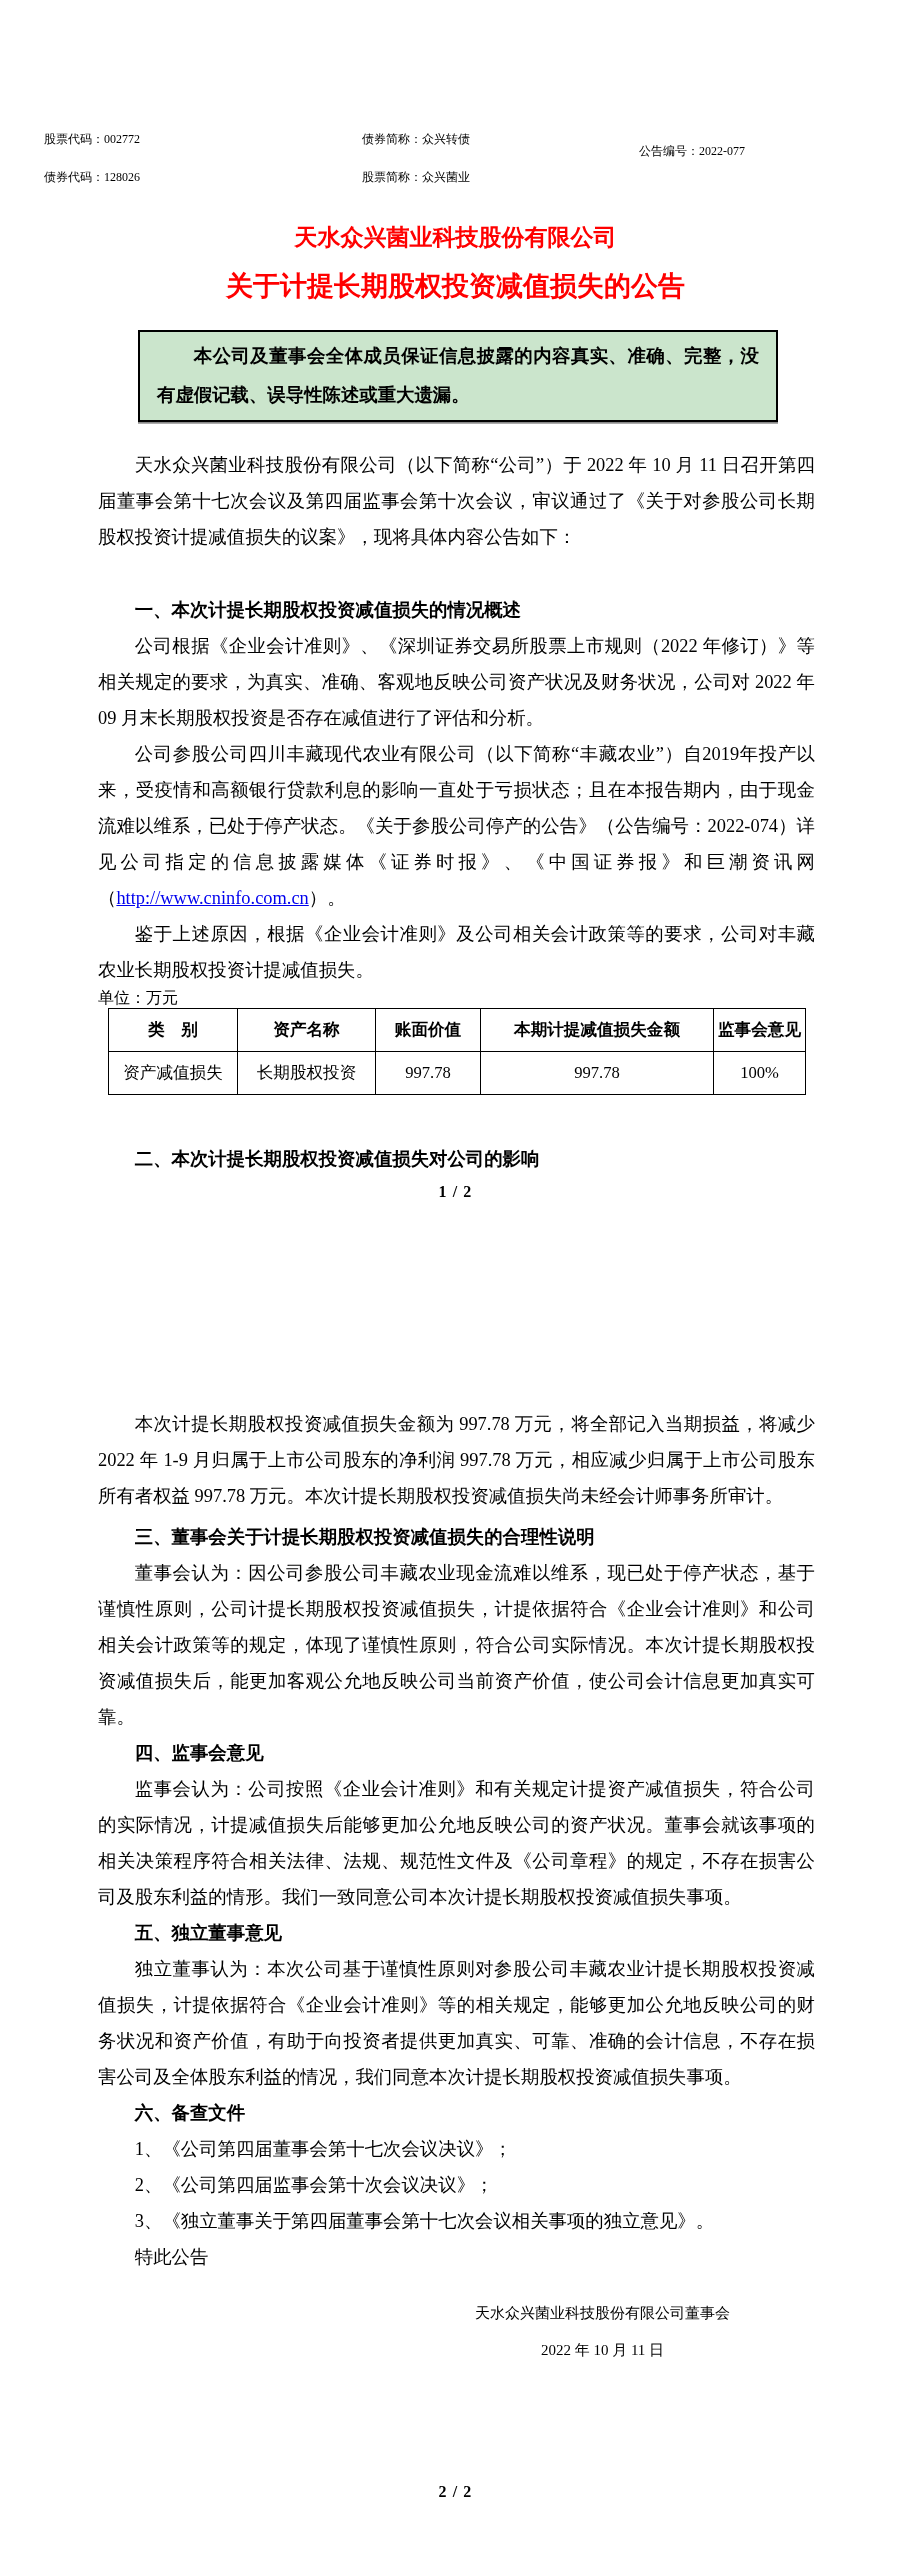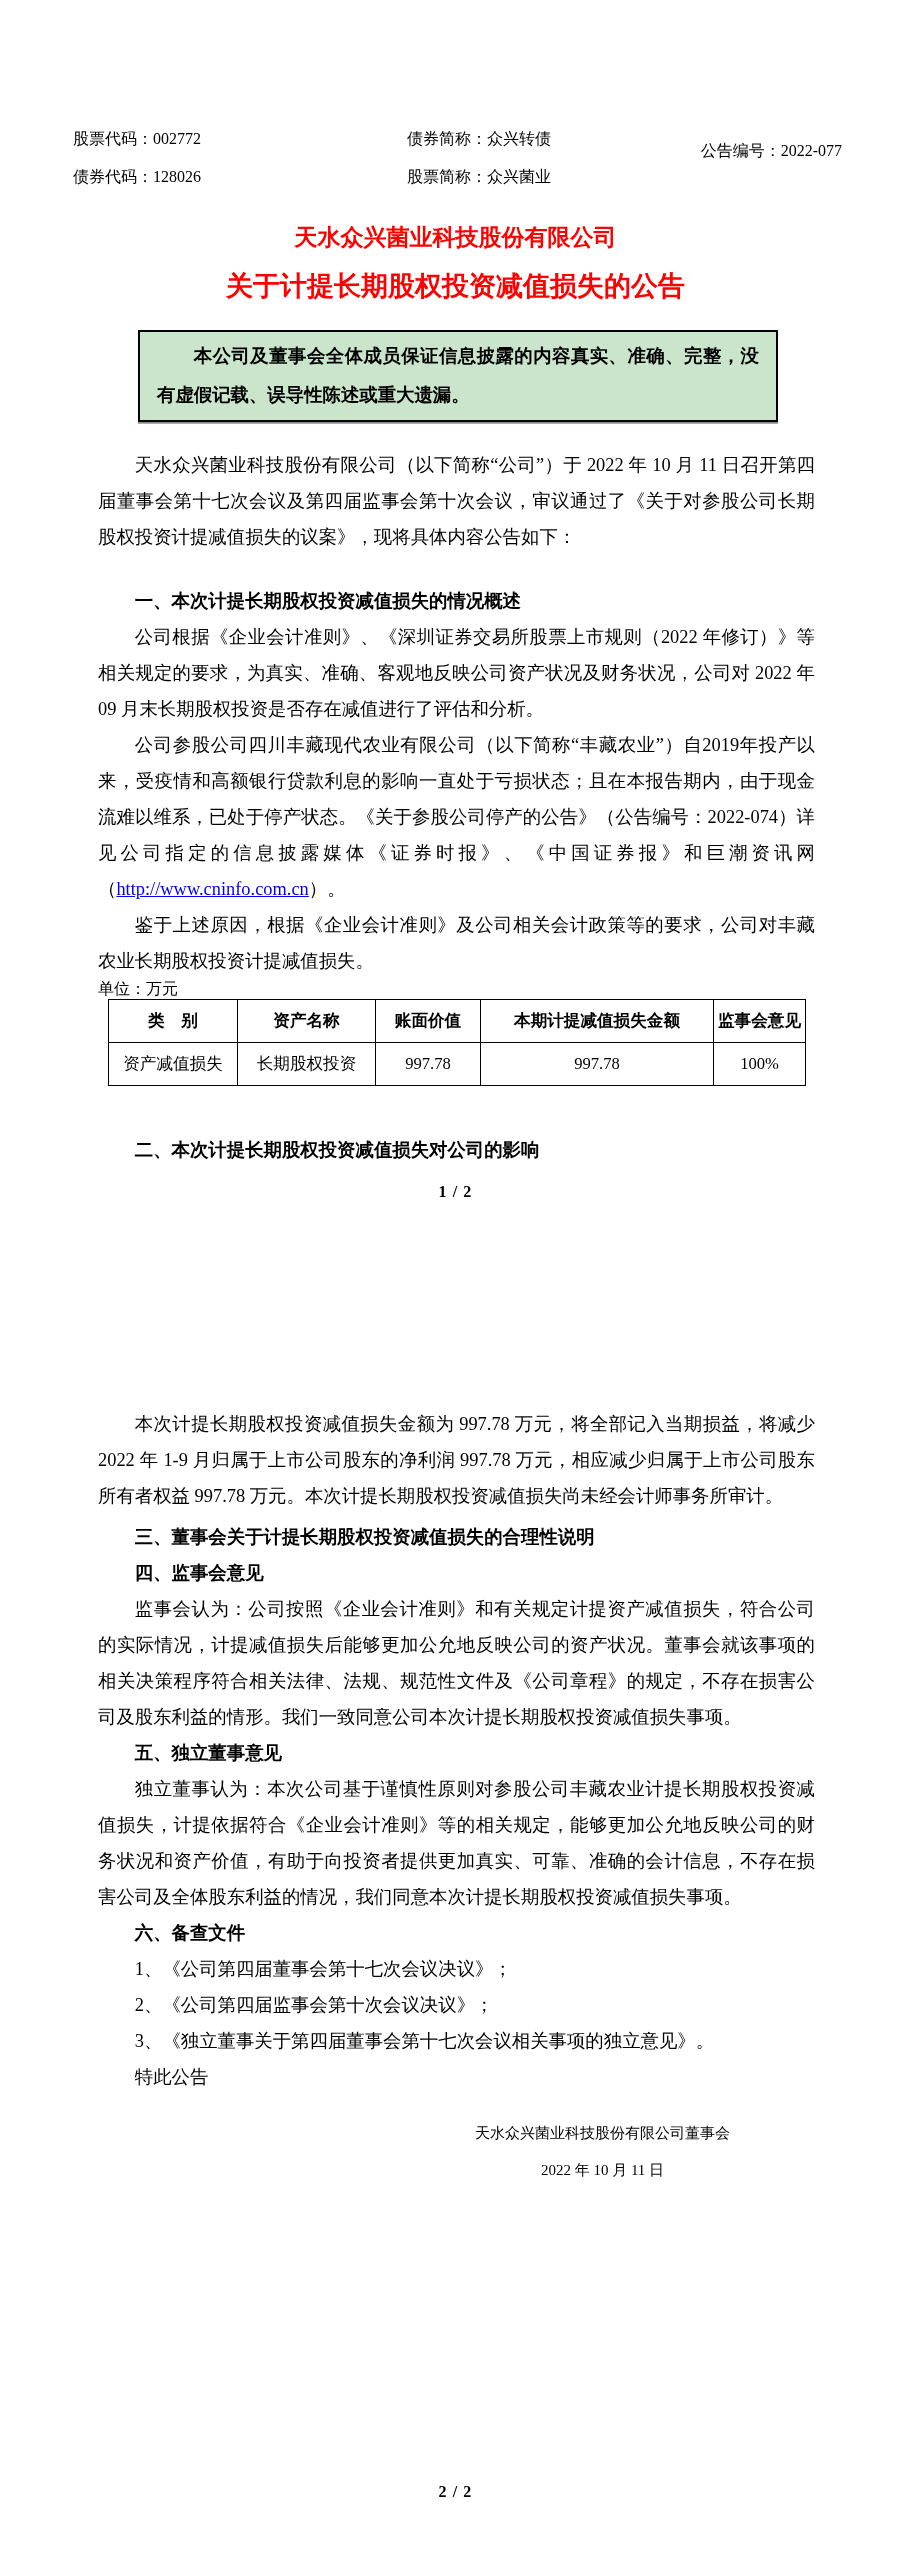--- a/index.html
+++ b/index.html
@@ -4,21 +4,21 @@
 <style>
   html,body{margin:0;padding:0;}
   body{
     width:911px;height:2576px;background:#ffffff;color:#000;
     font-family:"Liberation Serif","DejaVu Serif",serif;
     -webkit-font-smoothing:antialiased;
   }
   .page{position:relative;width:911px;height:1288px;overflow:hidden;}
 
   
-  .hdr{display:flex;margin:120px 69px 0 73px;font-size:16px;line-height:38px;gap:21px;}
+  .hdr{display:flex;margin:120px 69px 0 44px;font-size:12px;line-height:38px;}
   .hdr .col1{width:318px;}
   .hdr .col2{width:277px;}
   .hdr .col3{align-self:center;margin-top:-13.8px;white-space:nowrap;}
 
   .title1{margin-top:26px;text-align:center;font-size:23px;font-weight:bold;
           color:var(--title-red,#ff0000);}
   .title2{margin-top:15px;text-align:center;font-size:27px;font-weight:bold;
           color:var(--title-red,#ff0000);}
 
   .notice-box{
@@ -28,21 +28,21 @@
     padding:5.2px 17px 5.2px 17px;
     font-size:18.4px;font-weight:bold;line-height:39px;
     text-indent:2em;text-align:justify;
     box-shadow:0 1.7px 0 #888;
   }
 
   .content{margin:0 96px 0 98px;font-size:18.4px;line-height:36px;text-align:justify;}
   .content p{margin:0;text-indent:2em;}
   .content p.lead{margin-top:25px;}
   .content h3{margin:0;font-size:18.4px;font-weight:bold;text-indent:2em;line-height:36px;}
-  .content h3.gap{margin-top:28px;}
+  .content h3.gap{margin-top:37px;}
   .content h3.gap2{margin-top:46px;}
   .content h3.gap3{margin-top:4.6px;}
 
   .unit-note{margin-top:0;font-size:16px;line-height:19.5px;text-align:left;padding-right:17px;}
 
   table.impair{
     border-collapse:collapse;table-layout:fixed;
     width:697px;margin-left:10px;margin-top:0;
     font-size:16.6px;
   }
@@ -134,20 +134,21 @@
   </div>
 
   <div class="pagenum p1">1 / 2</div>
 </div>
 
 <div class="page">
   <div class="content">
     <p style="margin-top:118px">本次计提长期股权投资减值损失金额为 997.78 万元，将全部记入当期损益，将减少 2022 年 1-9 月归属于上市公司股东的净利润 997.78 万元，相应减少归属于上市公司股东所有者权益 997.78 万元。本次计提长期股权投资减值损失尚未经会计师事务所审计。</p>
 
     <h3 class="gap3">三、董事会关于计提长期股权投资减值损失的合理性说明</h3>
+    <p>董事会认为：因公司参股公司丰藏农业现金流难以维系，现已处于停产状态，基于谨慎性原则，公司计提长期股权投资减值损失，计提依据符合《企业会计准则》和公司相关会计政策等的规定，体现了谨慎性原则，符合公司实际情况。本次计提长期股权投资减值损失后，能更加客观公允地反映公司当前资产价值，使公司会计信息更加真实可靠。</p>
 
     <h3>四、监事会意见</h3>
     <p>监事会认为：公司按照《企业会计准则》和有关规定计提资产减值损失，符合公司的实际情况，计提减值损失后能够更加公允地反映公司的资产状况。董事会就该事项的相关决策程序符合相关法律、法规、规范性文件及《公司章程》的规定，不存在损害公司及股东利益的情形。我们一致同意公司本次计提长期股权投资减值损失事项。</p>
 
     <h3>五、独立董事意见</h3>
     <p>独立董事认为：本次公司基于谨慎性原则对参股公司丰藏农业计提长期股权投资减值损失，计提依据符合《企业会计准则》等的相关规定，能够更加公允地反映公司的财务状况和资产价值，有助于向投资者提供更加真实、可靠、准确的会计信息，不存在损害公司及全体股东利益的情况，我们同意本次计提长期股权投资减值损失事项。</p>
 
     <h3>六、备查文件</h3>
     <p>1、《公司第四届董事会第十七次会议决议》；</p>
     <p>2、《公司第四届监事会第十次会议决议》；</p>

